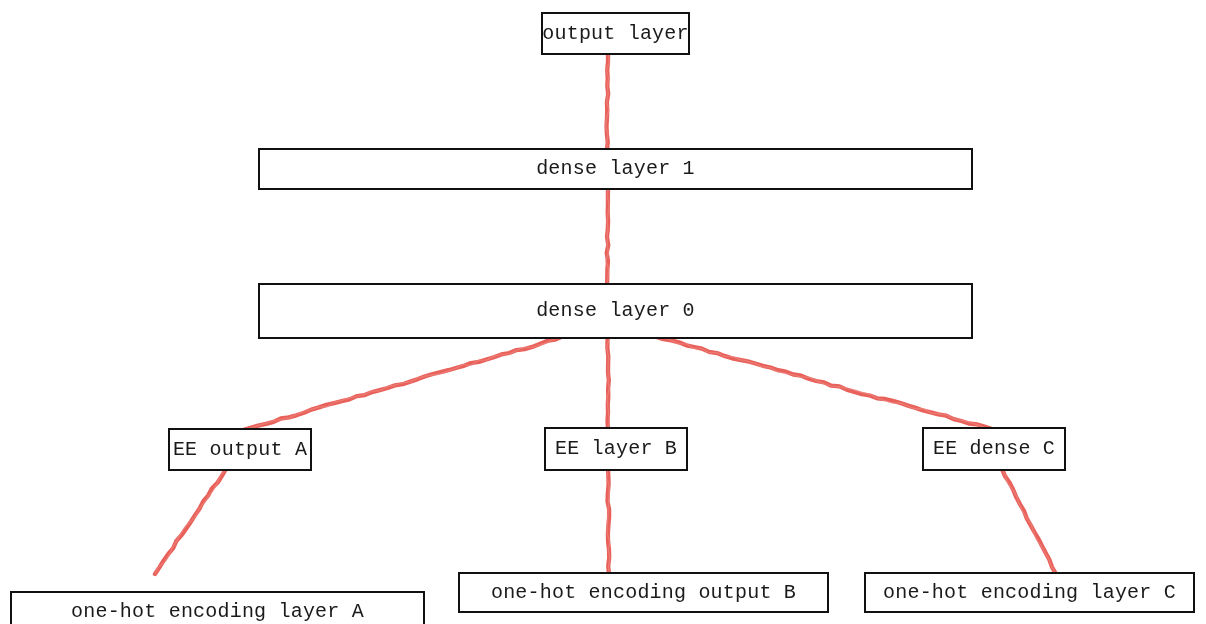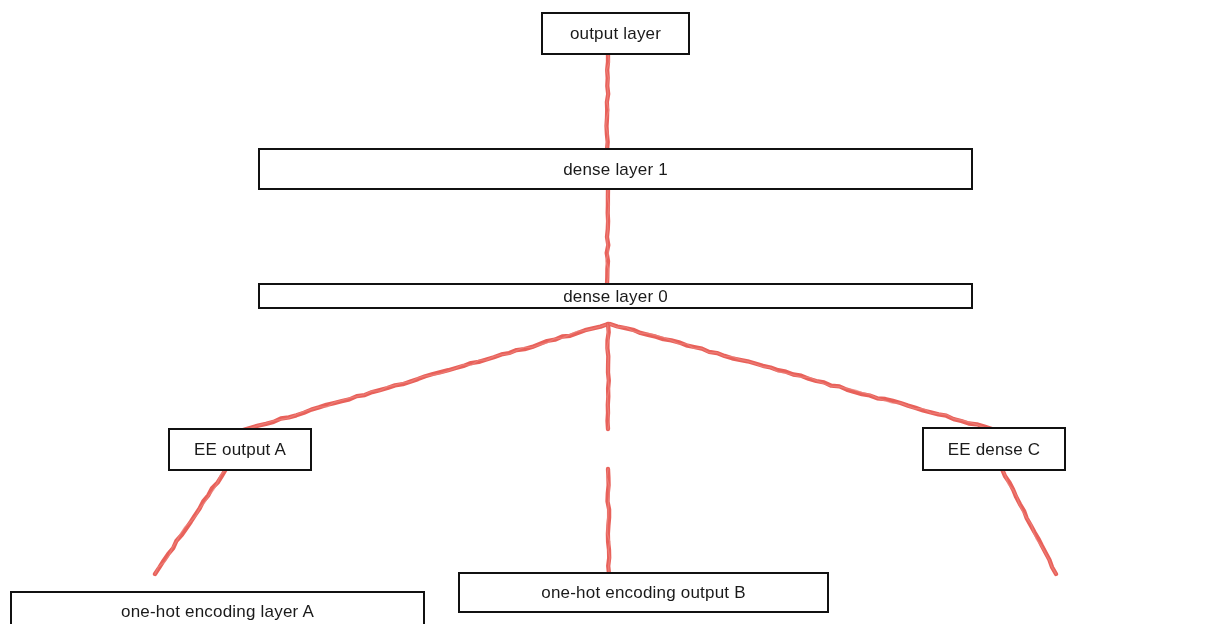--- a/index.html
+++ b/index.html
@@ -21,31 +21,32 @@
     top: 0;
     width: 1206px;
     height: 624px;
   }
   .node {
     position: absolute;
     box-sizing: border-box;
     background: var(--box-fill, #ffffff);
     border: 2.5px solid var(--box-border, #111111);
     color: var(--text, #1a1a1a);
-    font-size: 17px;
+    font-size: 20px;
     line-height: 1;
     display: flex;
     align-items: center;
     justify-content: center;
     letter-spacing: 0.2px;
     white-space: nowrap;
+    font-family: Liberation Mono, monospace;
   }
   .n-output  { left: 541px; top: 12px;  width: 149px; height: 43px; }
   .n-dense1  { left: 258px; top: 148px; width: 715px; height: 42px; }
-  .n-dense0  { left: 258px; top: 283px; width: 715px; height: 26px; }
+  .n-dense0  { left: 258px; top: 283px; width: 715px; height: 56px; }
   .n-ee-a    { left: 168px; top: 428px; width: 144px; height: 43px; }
   .n-ee-b    { left: 544px; top: 427px; width: 144px; height: 44px; }
   .n-ee-c    { left: 922px; top: 427px; width: 144px; height: 44px; }
   .n-oh-a    { left: 10px;  top: 591px; width: 415px; height: 41px; }
   .n-oh-b    { left: 458px; top: 572px; width: 371px; height: 41px; }
   .n-oh-c    { left: 864px; top: 572px; width: 331px; height: 41px; }
 </style>
 </head>
 <body>
 
@@ -71,21 +72,23 @@
     </svg>
 
   <div class="node n-output">output layer</div>
 
   <div class="node n-dense1">dense layer 1</div>
 
   <div class="node n-dense0">dense layer 0</div>
 
   <div class="node n-ee-a">EE output A</div>
 
+  <div class="node n-ee-b">EE layer B</div>
 
   <div class="node n-ee-c">EE dense C</div>
 
   <div class="node n-oh-a">one-hot encoding layer A</div>
 
   <div class="node n-oh-b">one-hot encoding output B</div>
 
+  <div class="node n-oh-c">one-hot encoding layer C</div>
 
 </div>
 
 </body></html>

